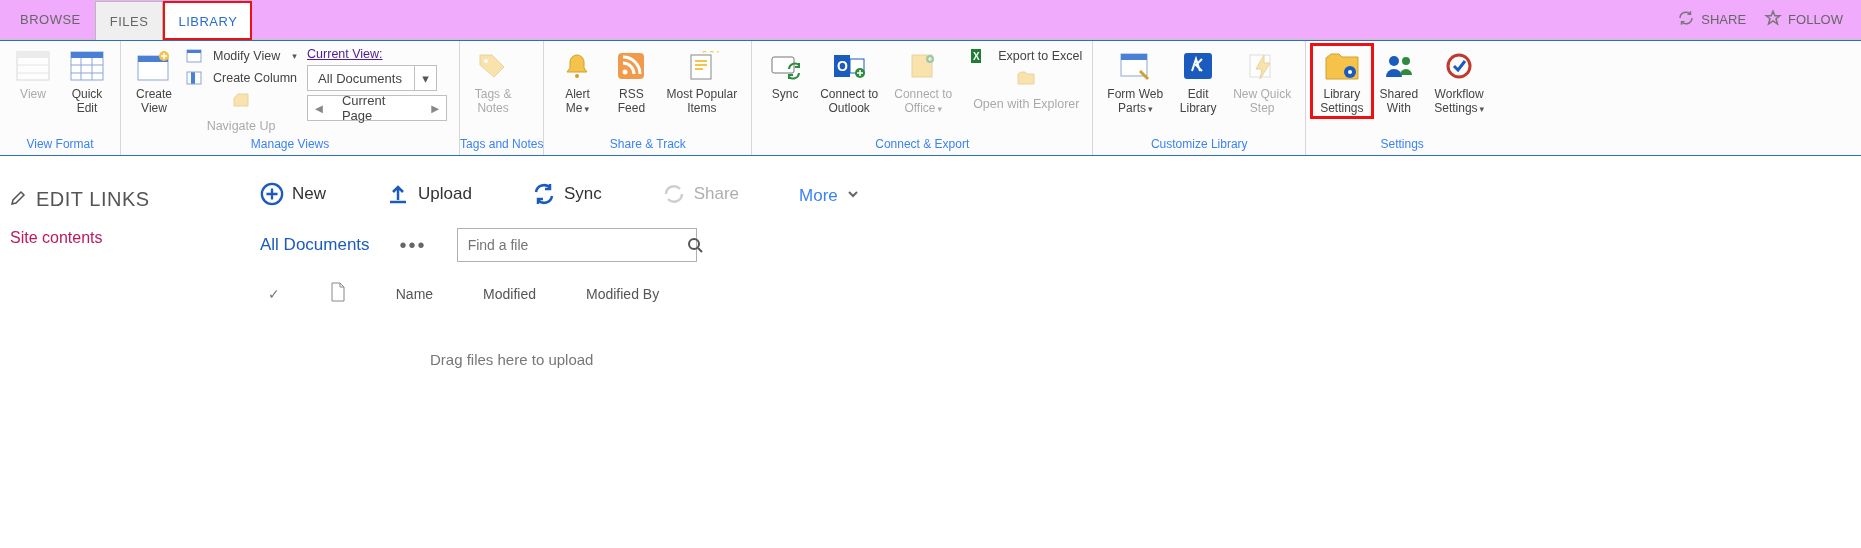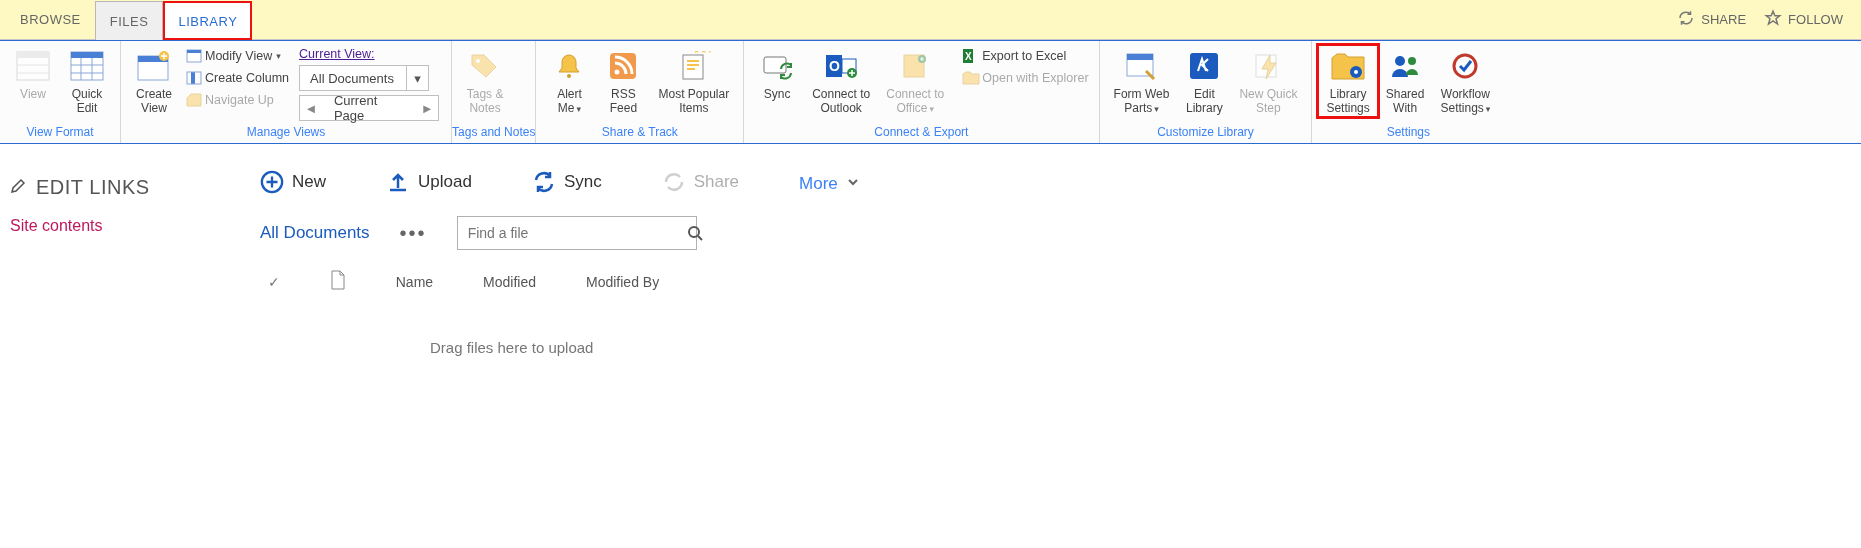--- a/index.html
+++ b/index.html
@@ -1,42 +1,42 @@
 <!DOCTYPE html>
 <html><head>
 <meta charset="utf-8">
 <style>
   * { box-sizing: border-box; }
   html, body { margin:0; padding:0; font-family: "Segoe UI", Arial, sans-serif; font-size:13px; color:#444; background:#fff; }
   .wrap { width:1861px; }
 
   
-  .topbar { height:40px; background:#fef9c3; display:flex; align-items:stretch; border-bottom:1px solid #c6c6c6; }
+  .topbar { height:40px; background:#f0abfc; display:flex; align-items:stretch; border-bottom:1px solid #c6c6c6; }
   .tabs { display:flex; align-items:stretch; padding-left:6px; }
   .tab { display:flex; align-items:center; padding:0 14px; color:#666; cursor:pointer; letter-spacing:0.5px; font-size:13px; }
   .tab.active { background:#fff; border:1px solid #2a6dd1; border-bottom:none; color:#2a6dd1; position:relative; top:1px; }
   .tab.highlight { outline:2px solid #e11; outline-offset:-2px; }
   .tab.boxed { border:1px solid #b8b8b8; border-bottom:none; position:relative; top:1px; background:#efefef;}
   .page-actions { margin-left:auto; display:flex; align-items:center; gap:18px; padding-right:18px; color:#666; }
   .pa { display:flex; align-items:center; gap:6px; cursor:pointer; }
   .pa svg { width:18px; height:18px; }
 
   
   .ribbon { display:flex; border-top:1px solid #2a6dd1; border-bottom:1px solid #2a6dd1; background:#fcfcfc; }
   .group { border-right:1px solid #d7d7d7; display:flex; flex-direction:column; }
   .group-body { display:flex; align-items:flex-start; padding:4px 6px 0 6px; flex:1; }
   .group-label { text-align:center; font-size:12px; color:#3b82f6; padding:2px 0 4px; }
   .rbtn { display:flex; flex-direction:column; align-items:center; justify-content:flex-start; padding:2px 8px; text-align:center; color:#444; cursor:pointer; min-width:48px; }
   .rbtn .ic { width:38px; height:38px; display:flex; align-items:center; justify-content:center; }
   .rbtn .lbl { font-size:12px; line-height:14px; padding-top:2px; white-space:pre-line; }
   .rbtn.dim { opacity:0.45; cursor:default; }
   .mini-col { display:flex; flex-direction:column; gap:4px; padding:2px 4px; }
-  .mini { display:flex; align-items:center; gap:2px; font-size:12.5px; color:#444; cursor:pointer; }
+  .mini { display:flex; align-items:center; gap:10px; font-size:12.5px; color:#444; cursor:pointer; }
   .mini .mic { width:18px; height:18px; display:flex; align-items:center; justify-content:center; }
-  .mini.dim { opacity:0.45; cursor:default; }
+  .mini.dim { opacity:0.45; cursor:default;flex-direction:column; }
   .cv-col { display:flex; flex-direction:column; gap:4px; padding:2px 6px; }
   .cv-label { font-size:12.5px; color:#4c1d95;text-decoration:underline; }
   .select-like { border:1px solid #c0c0c0; background:#fff; display:flex; align-items:center; height:26px; }
   .select-like .txt { flex:1; padding:0 10px; font-size:13px; }
   .select-like .dd { border-left:1px solid #c0c0c0; width:22px; height:100%; display:flex; align-items:center; justify-content:center; color:#555; }
   .pager { display:flex; border:1px solid #c0c0c0; background:#fff; height:26px; align-items:stretch; }
   .pager .pg { width:24px; display:flex; align-items:center; justify-content:center; color:#888; }
   .pager .txt { padding:0 12px; display:flex; align-items:center; }
   .red-box { outline:3px solid #e11; outline-offset:-1px; }
 

